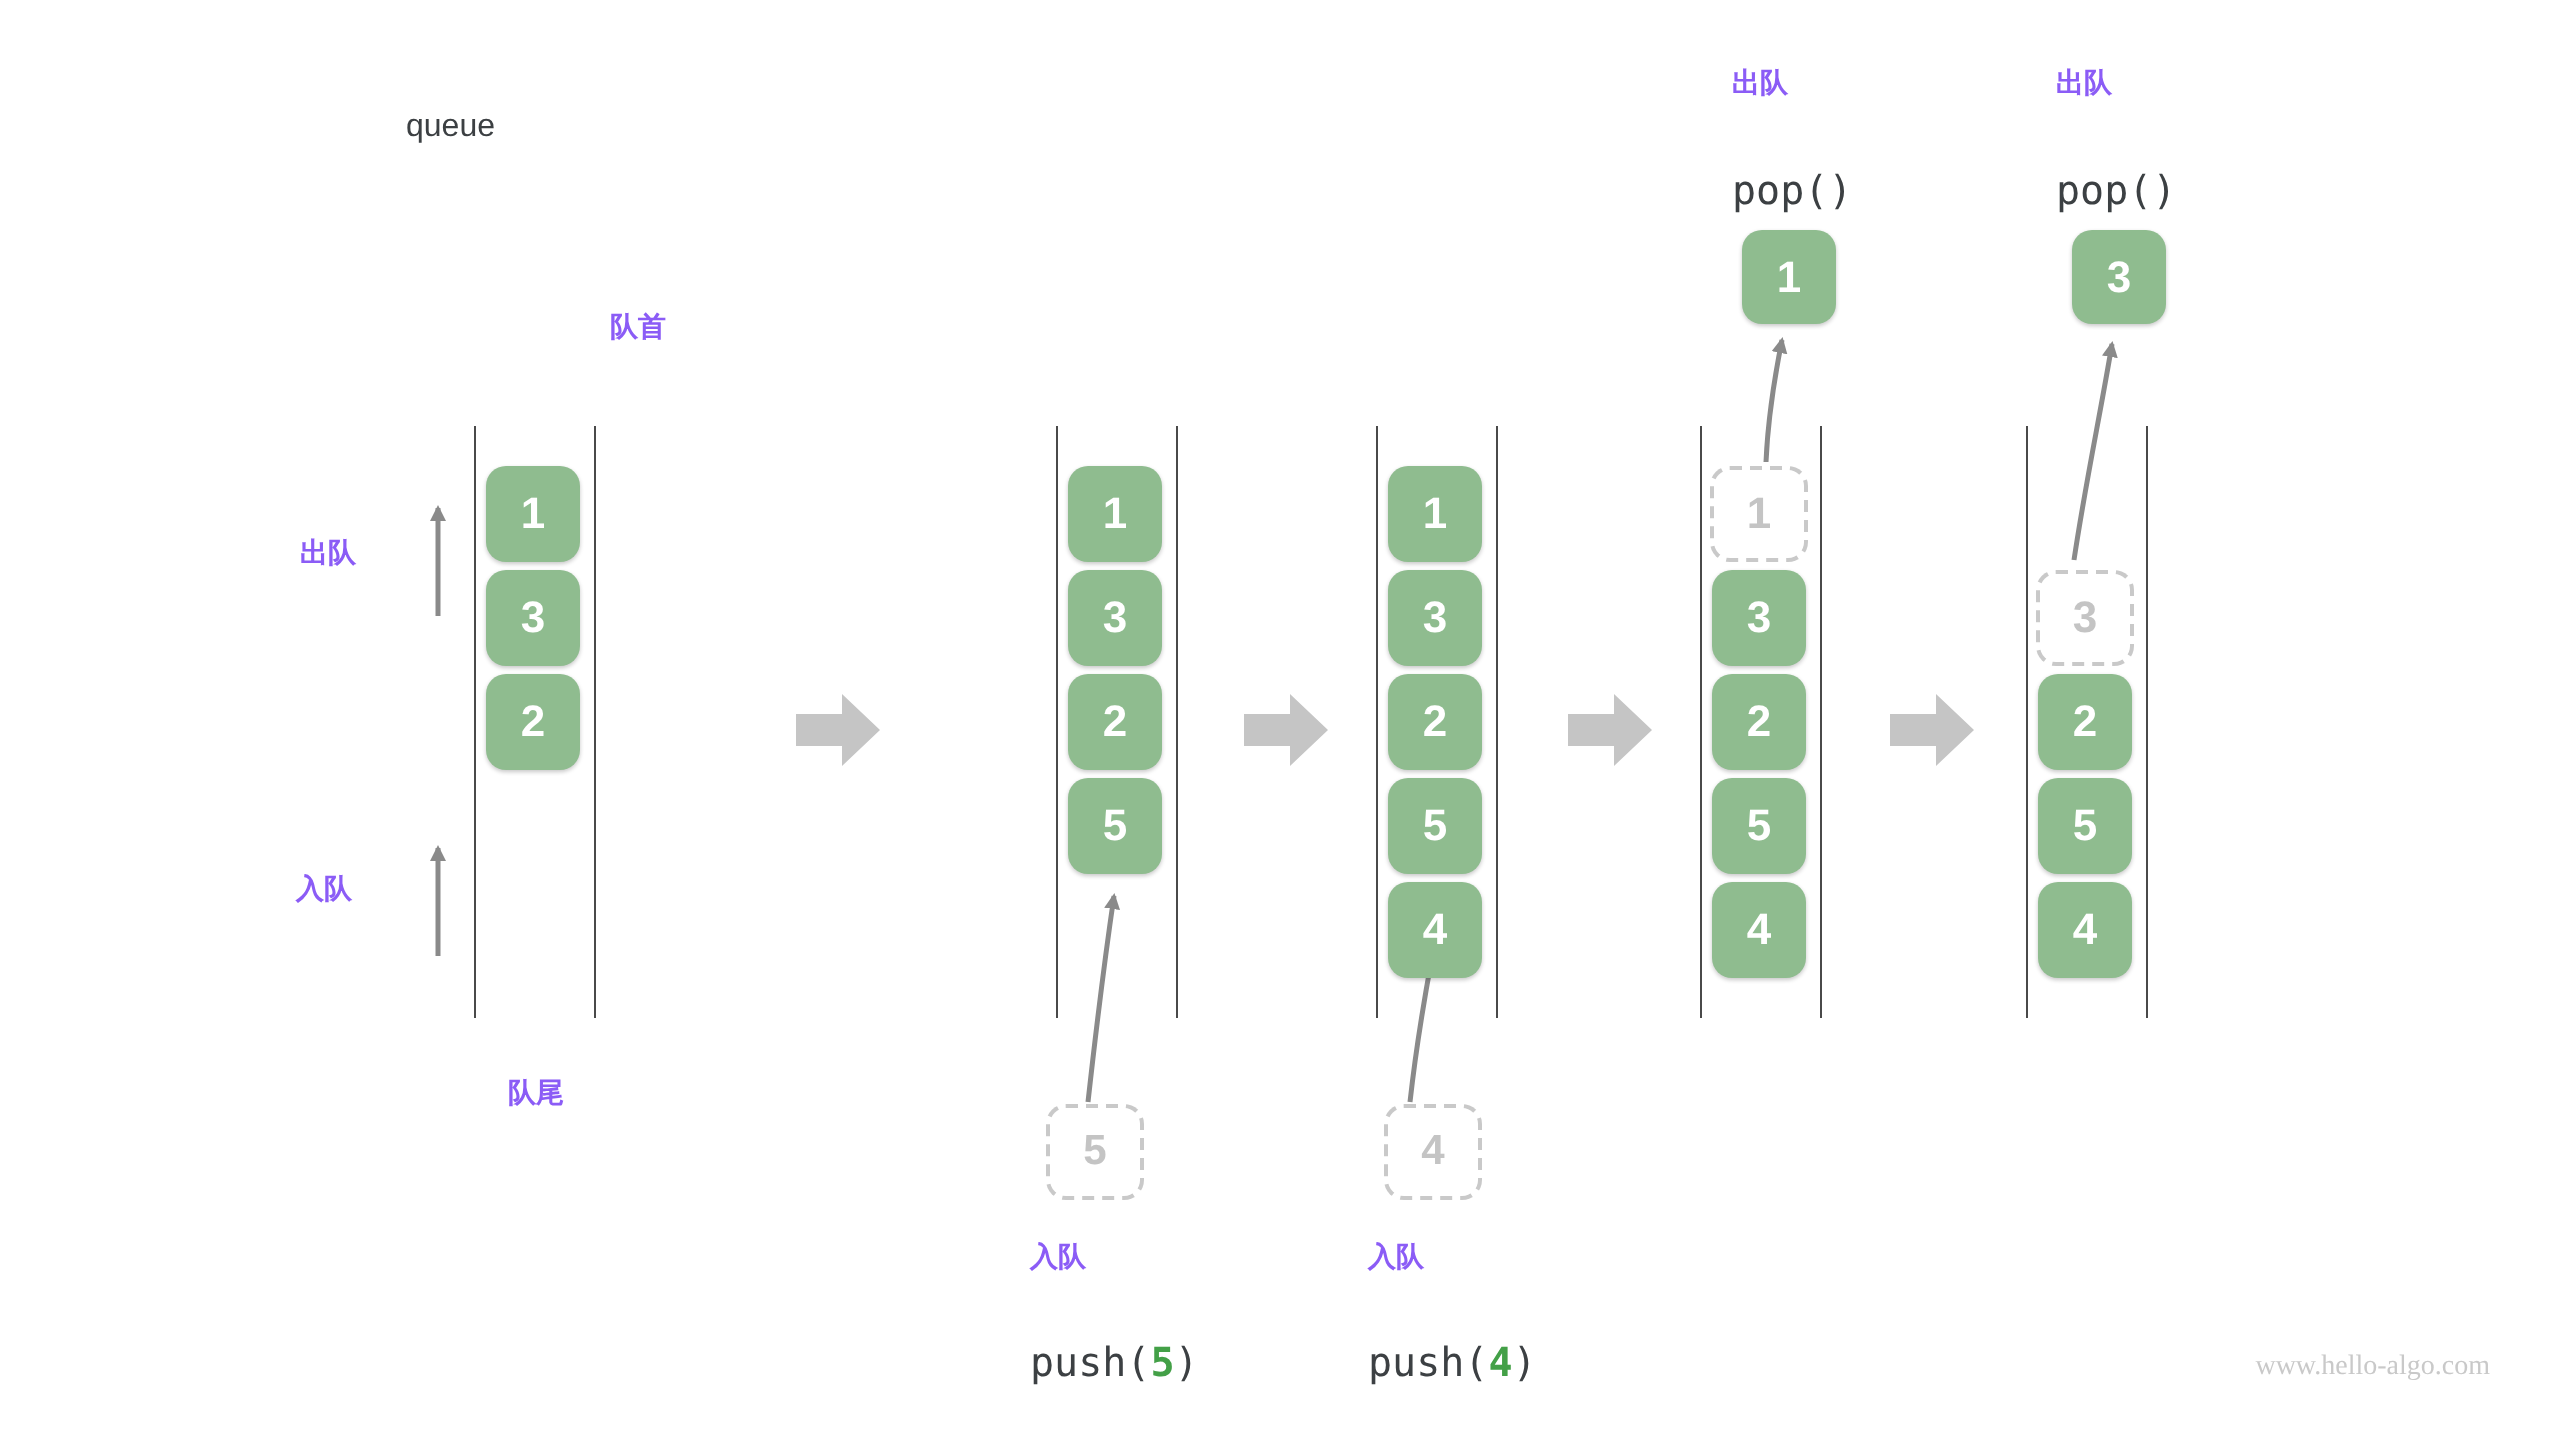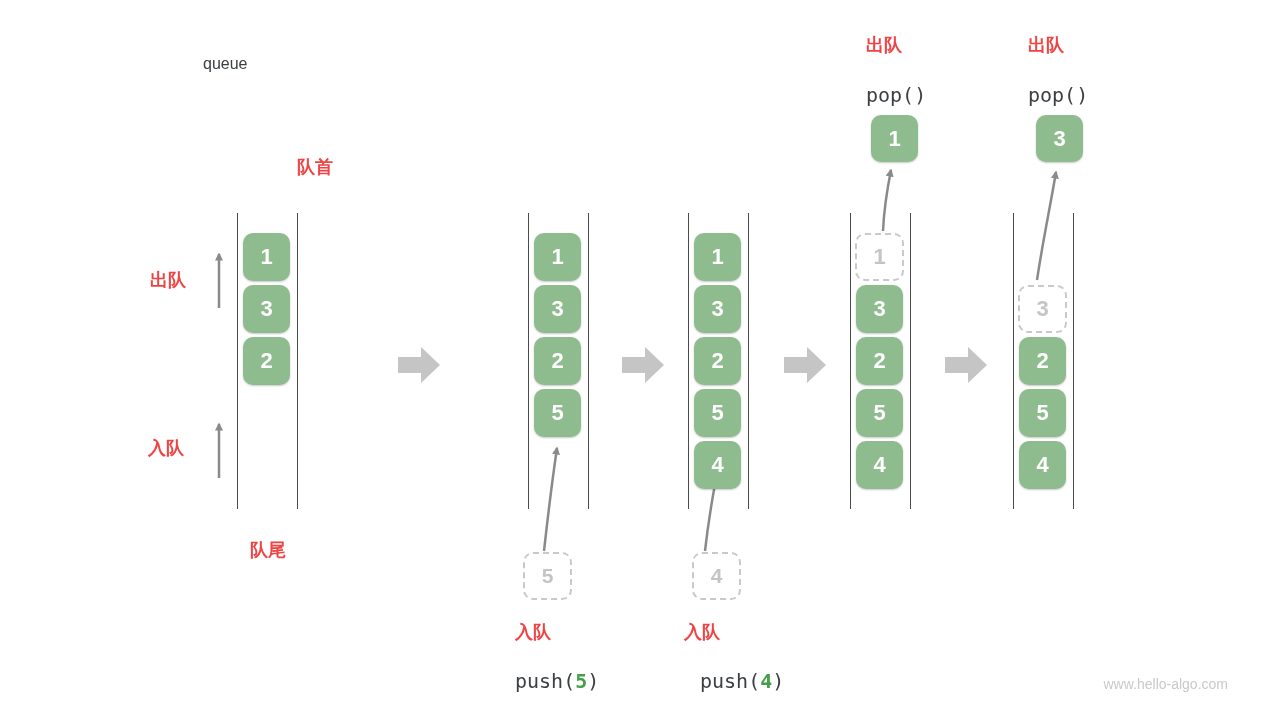--- a/index.html
+++ b/index.html
@@ -5,21 +5,21 @@
   html,body{margin:0;padding:0;background:#ffffff;}
   #canvas{
     position:relative;width:1280px;height:720px;background:#ffffff;overflow:hidden;
     font-family:"Liberation Sans","DejaVu Sans",sans-serif;color:#3c4043;
   }
   .abs{position:absolute;}
   
   .title-zh{left:203px;top:30px;width:130px;text-align:center;font-size:23px;font-weight:bold;color:#43a047;}
   .title-en{left:203px;top:55px;width:130px;text-align:left;font-size:16px;color:#3c4043;}
   
-  .zh-label{font-size:18px;font-weight:bold;color:#ef4444;}
+  .zh-label{font-size:14px;font-weight:bold;color:#8b5cf6;}
   .lbl-front{left:203px;top:155px;width:130px;text-align:right;}
   .lbl-rear{left:203px;top:538px;width:130px;text-align:center;}
   .lbl-dequeue{left:150px;top:268px;}
   .lbl-enqueue{left:148px;top:436px;}
   
   .qcol{position:absolute;top:213px;width:61px;height:296px;box-sizing:border-box;
         border-left:1.5px solid #4a4a4a;border-right:1.5px solid #4a4a4a;}
   .qcell{position:absolute;left:5px;width:47px;height:48px;border-radius:10px;
          background:#8fbc8f;color:#ffffff;font-size:22px;font-weight:bold;
          display:flex;align-items:center;justify-content:center;
@@ -41,23 +41,23 @@
   .op-pop1-code{left:866px;top:69px;}
   .op-pop1-box{left:871px;top:115px;}
   .op-pop2-action{left:1028px;top:33px;}
   .op-pop2-code{left:1028px;top:69px;}
   .op-pop2-box{left:1036px;top:115px;}
   .op-push5-ghost{left:523px;top:552px;}
   .op-push5-action{left:515px;top:620px;}
   .op-push5-code{left:515px;top:655px;}
   .op-push4-ghost{left:692px;top:552px;}
   .op-push4-action{left:684px;top:620px;}
-  .op-push4-code{left:700px;top:655px;}
+  .op-push4-code{left:684px;top:655px;}
   
-  .watermark{right:52px;top:676px;font-family:Liberation Sans, sans-serif;
+  .watermark{right:35px;top:676px;font-family:Liberation Serif, serif;
              font-size:14px;color:#c9c9c9;}
   #arrow-layer{position:absolute;left:0;top:0;pointer-events:none;}
 </style>
 </head>
 <body>
 
 <div id="canvas">
 
   <svg id="arrow-layer" width="1280" height="720" viewBox="0 0 1280 720">
     <defs>

